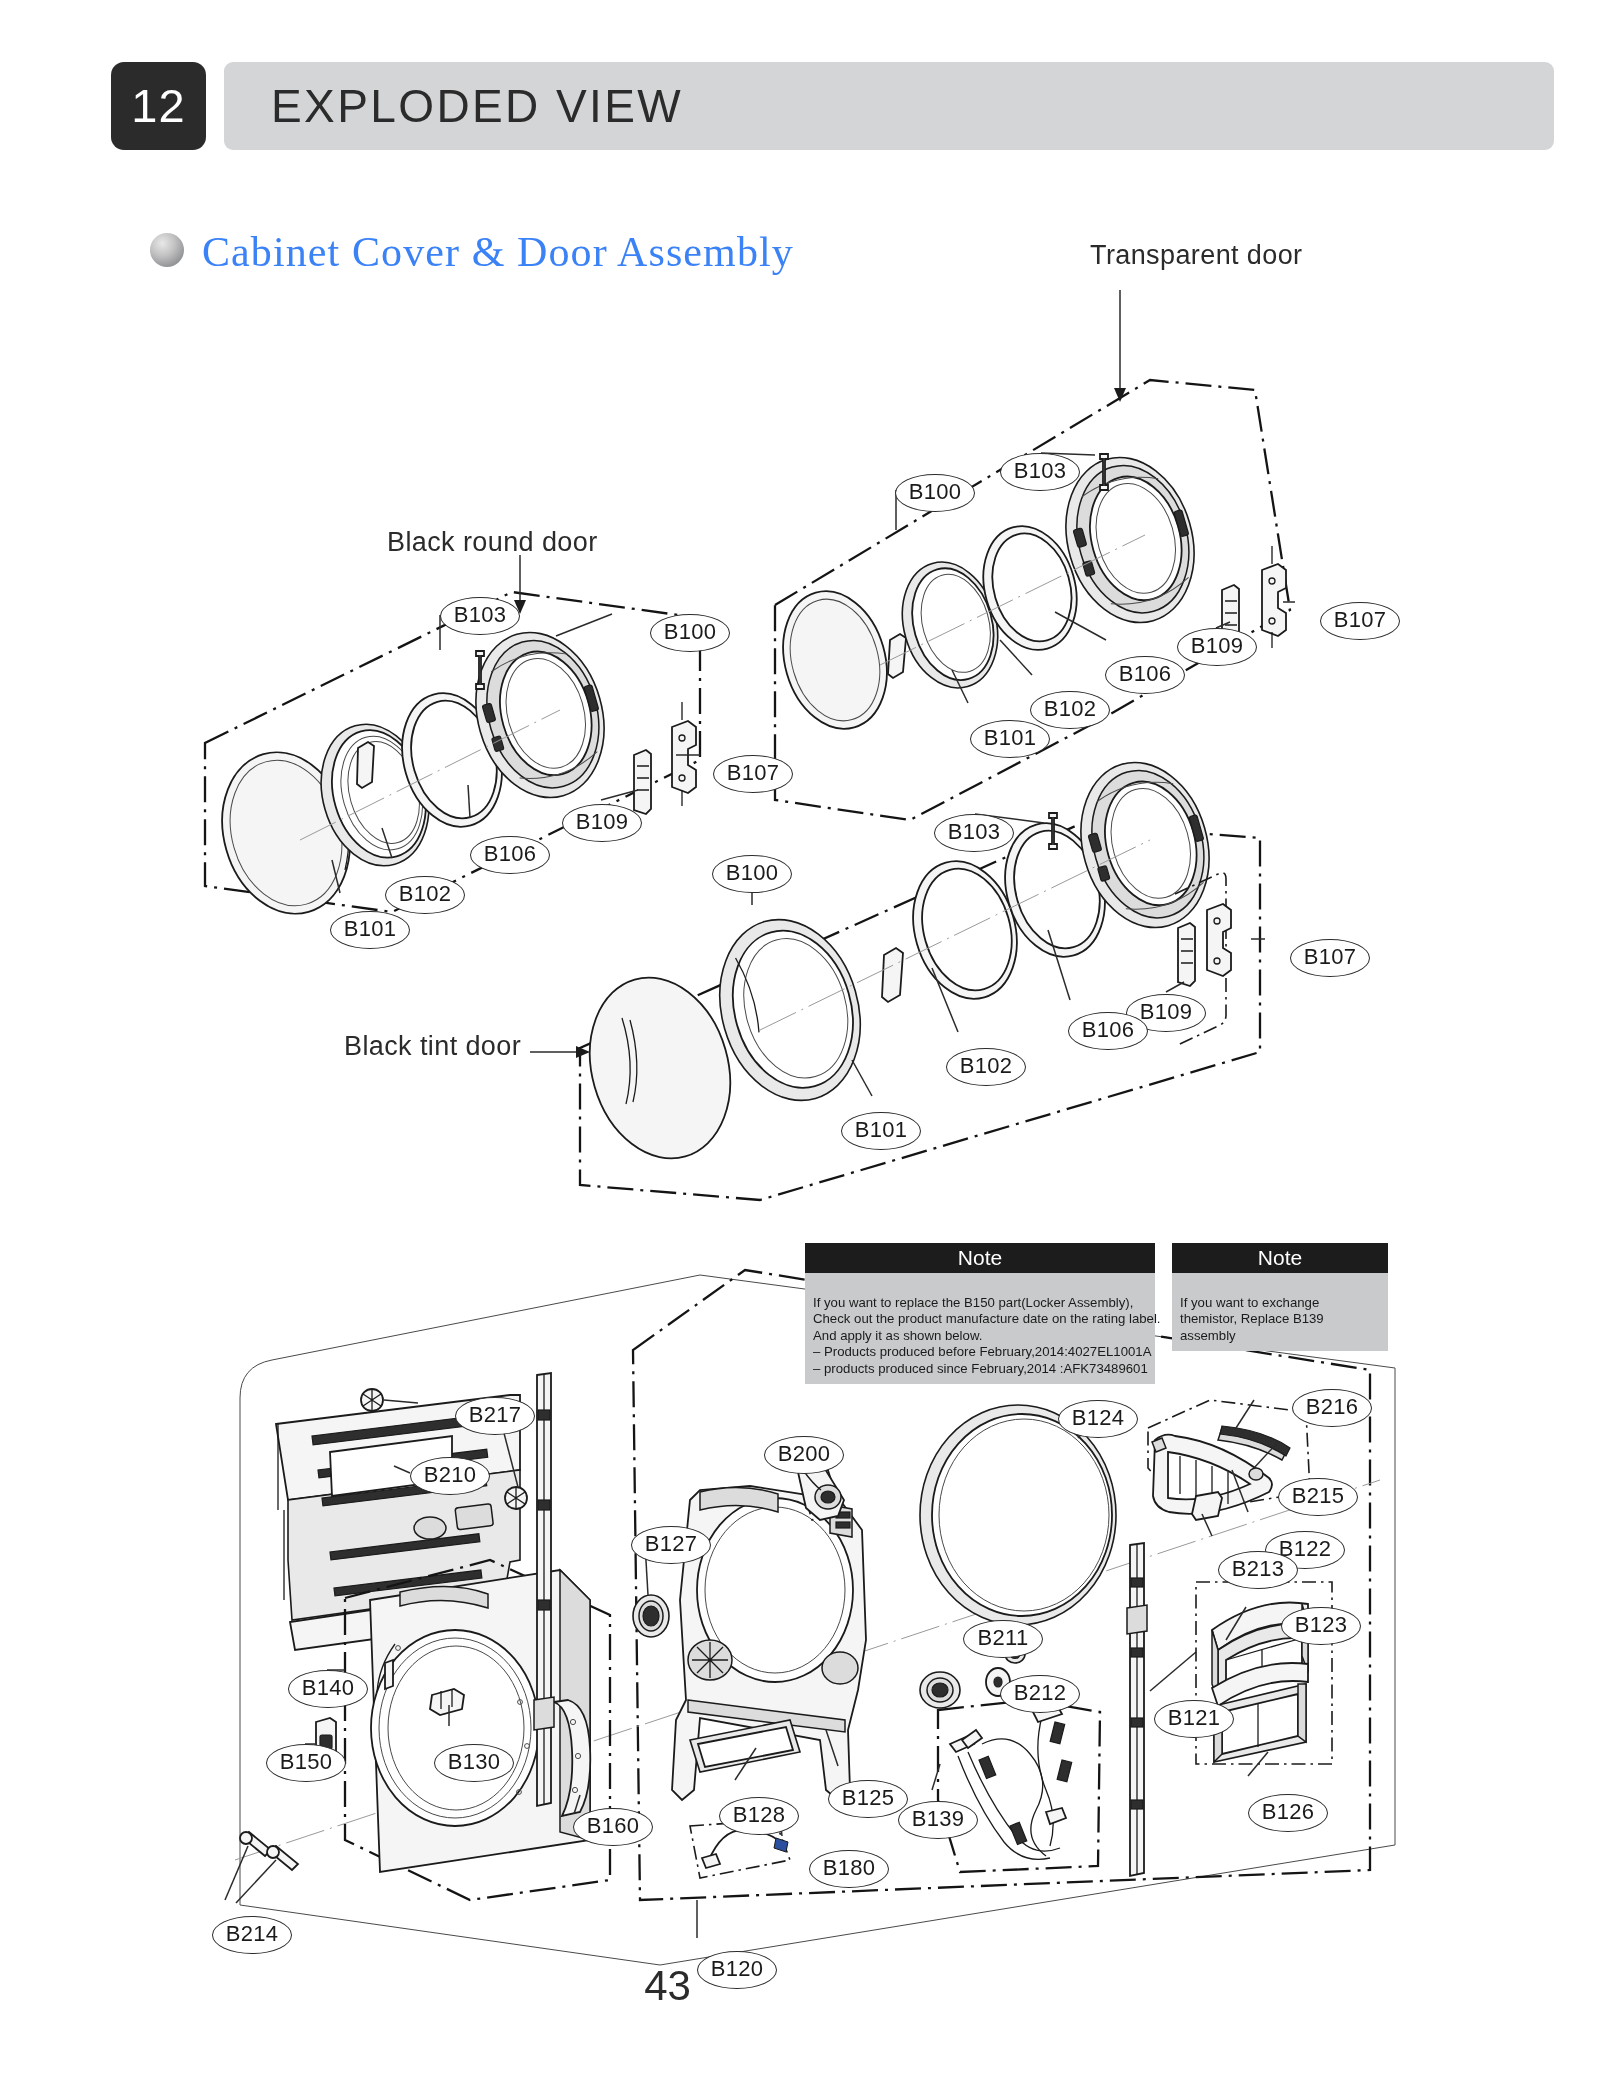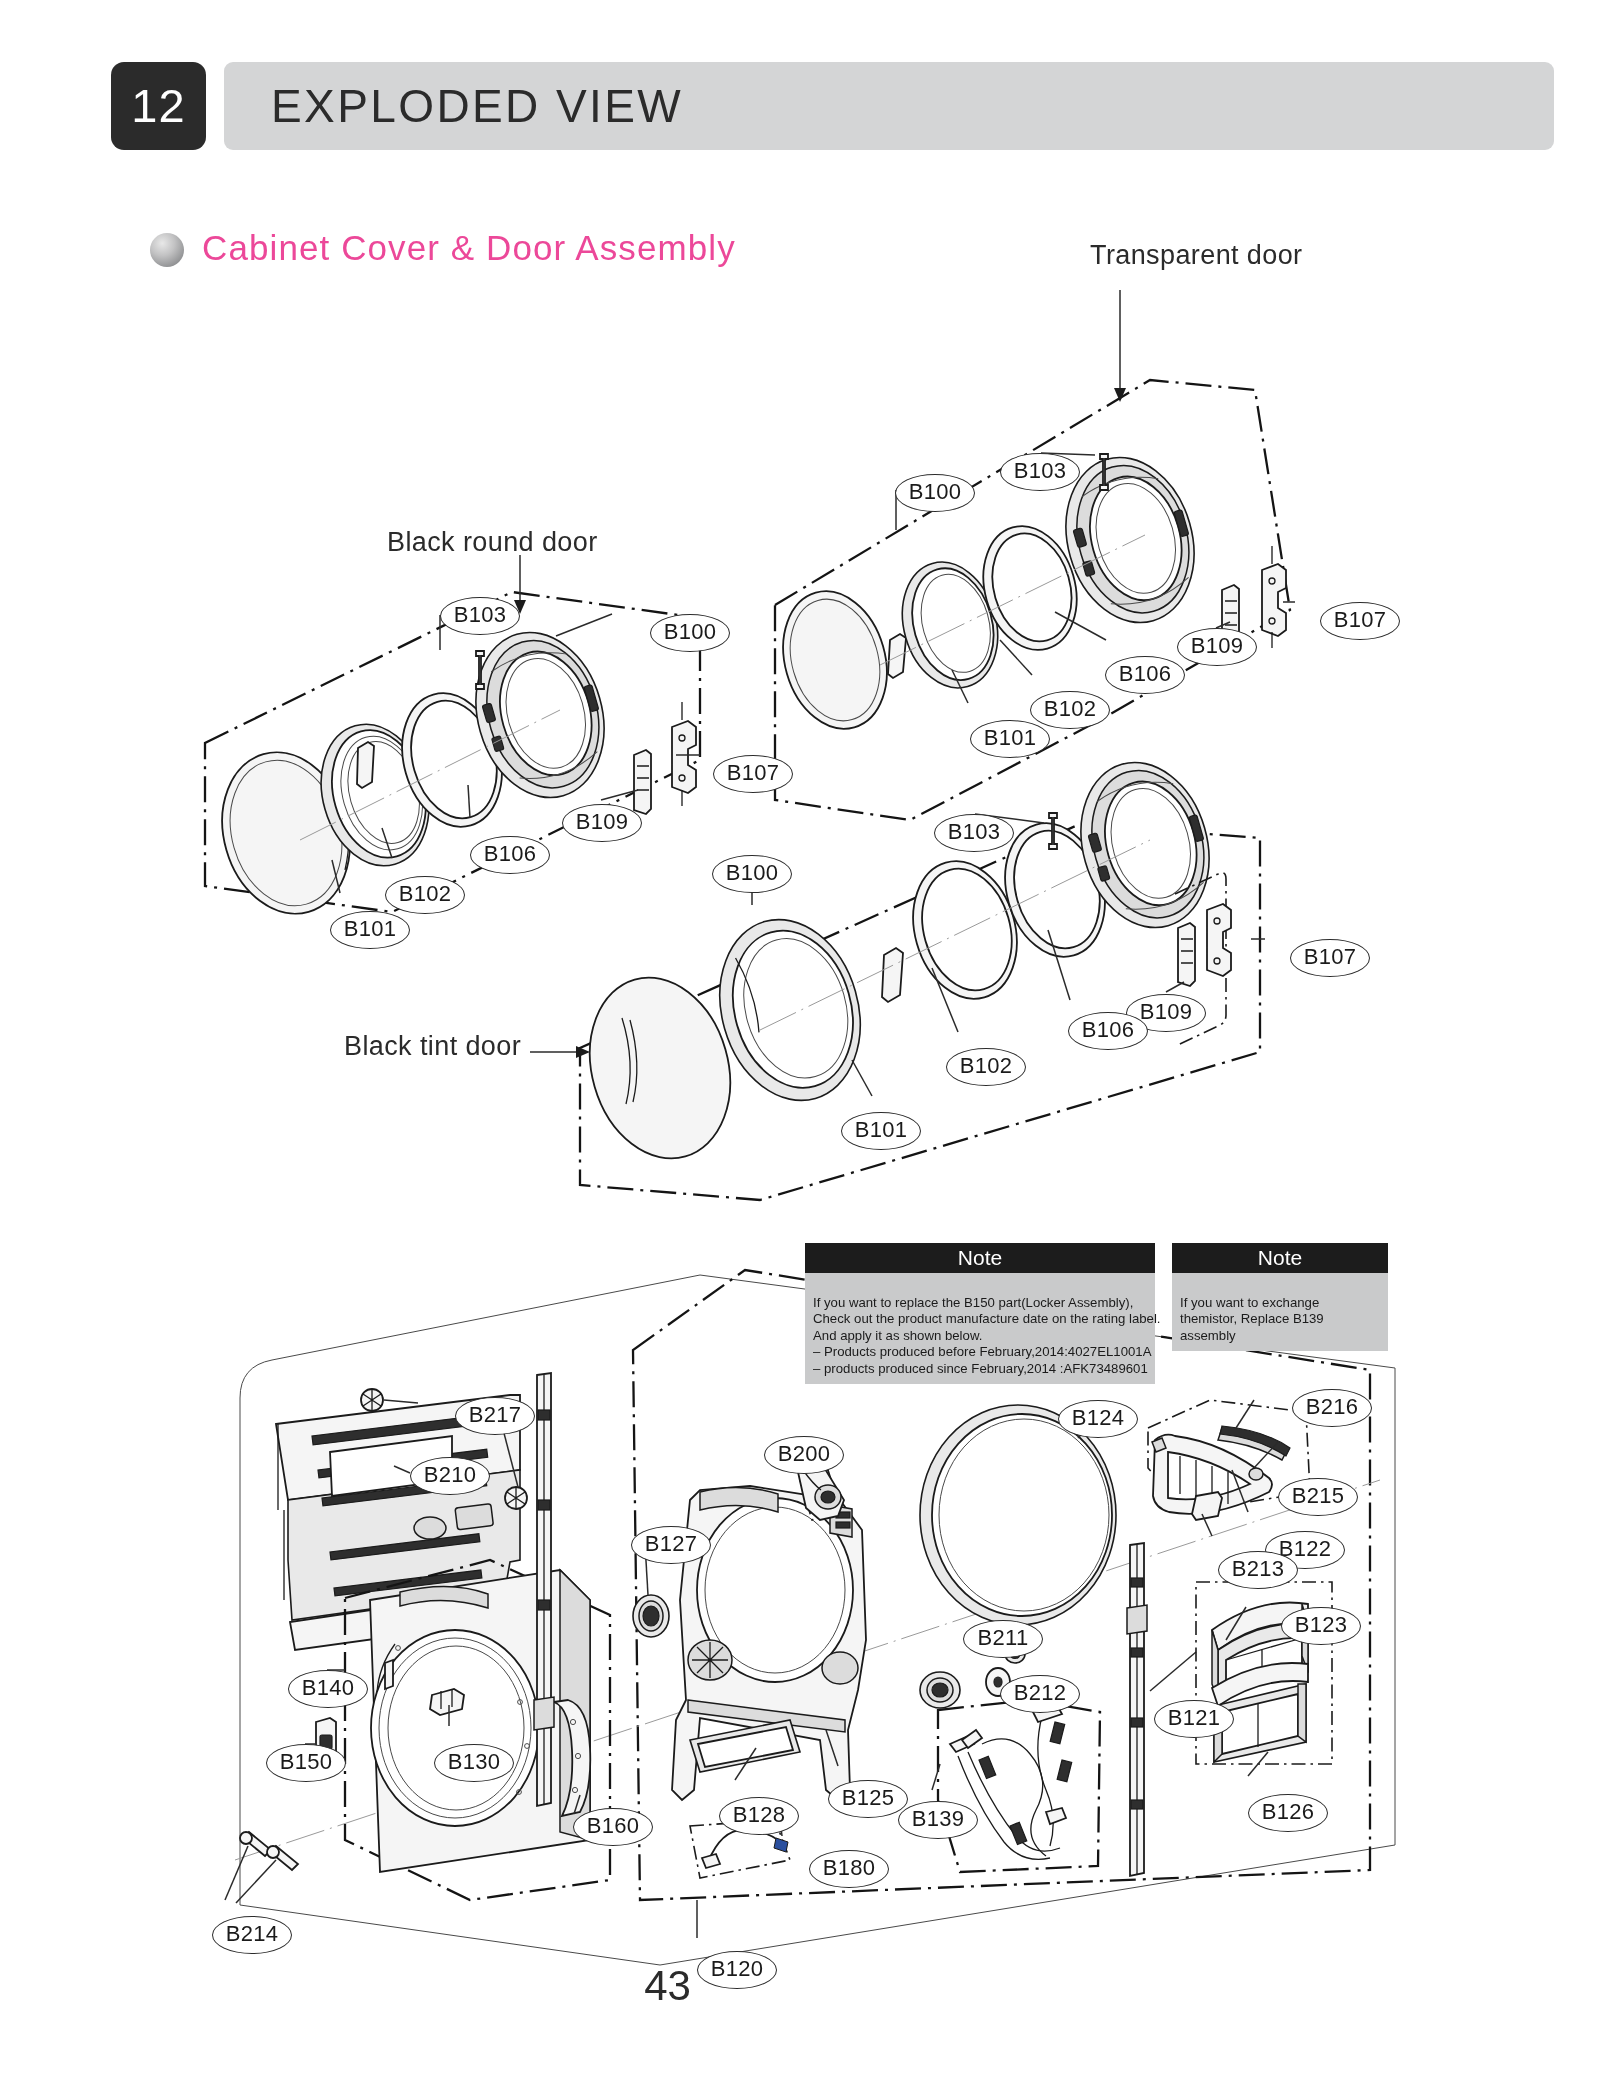--- a/index.html
+++ b/index.html
@@ -18,22 +18,22 @@
   #header-band{position:absolute;left:188px;top:62px;width:1330px;height:88px;
       background:#d4d5d6;border-radius:9px;}
   #header-title{position:absolute;left:235px;top:62px;height:88px;line-height:88px;
       font-size:46px;font-weight:300;letter-spacing:2.4px;color:#2b2b2b;}
 
   
   #section-heading{position:absolute;left:150px;top:228px;height:46px;}
   #section-bullet{position:absolute;left:0;top:5px;width:34px;height:34px;
       border-radius:50%;
       background:radial-gradient(circle at 36% 30%,#e8e8e8 0%,#c3c3c4 38%,#8f9092 78%,#7d7e80 100%);}
-  #section-title{position:absolute;left:52px;top:0;font-size:35px;font-weight:300;
-      letter-spacing:1.1px;color:#ec4899;white-space:nowrap;}
+  #section-title{position:absolute;left:52px;top:0;font-size:42px;font-weight:300;
+      letter-spacing:1.1px;color:#3b82f6;white-space:nowrap;font-family:Liberation Serif, serif;}
 
   
   #diagram{position:absolute;left:0;top:0;width:1600px;height:2087px;}
   .svgwrap{position:absolute;left:0;top:0;}
 
   
   .callout{position:absolute;width:78px;height:36px;border:1.6px solid #2b2b2b;
       border-radius:50%;background:#ffffff;
       font-size:22px;line-height:34px;text-align:center;color:#1b1b1b;
       letter-spacing:.3px;}

